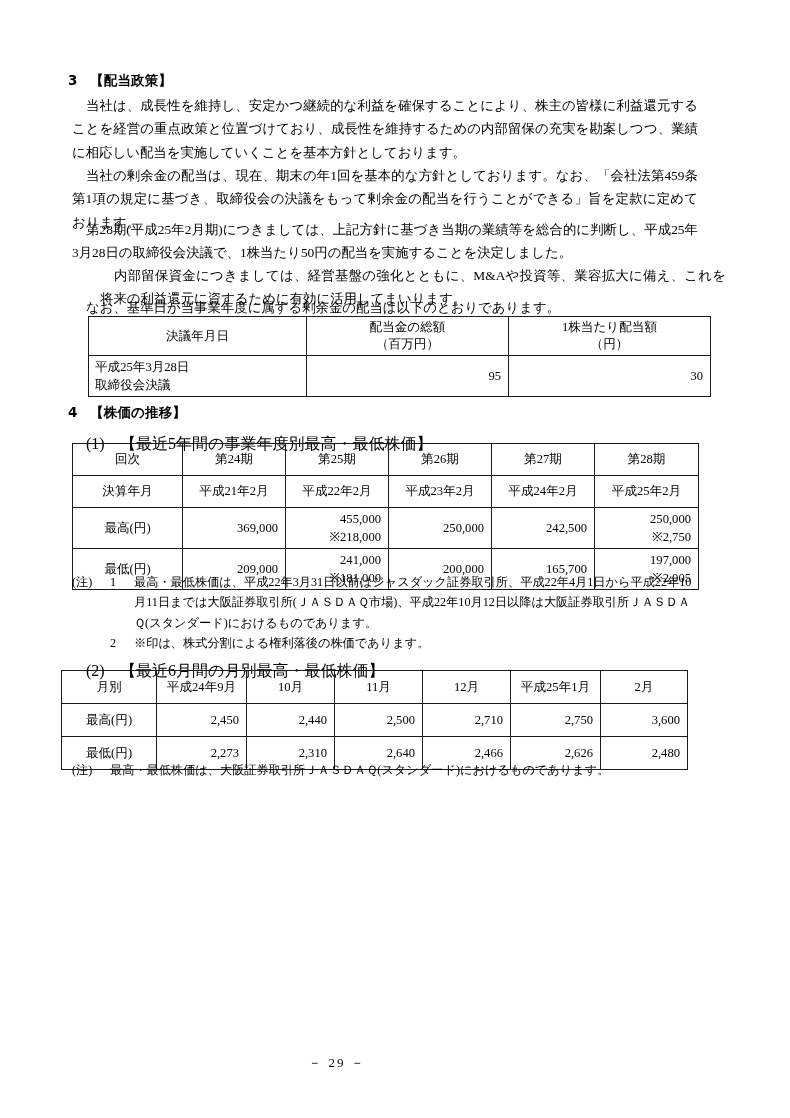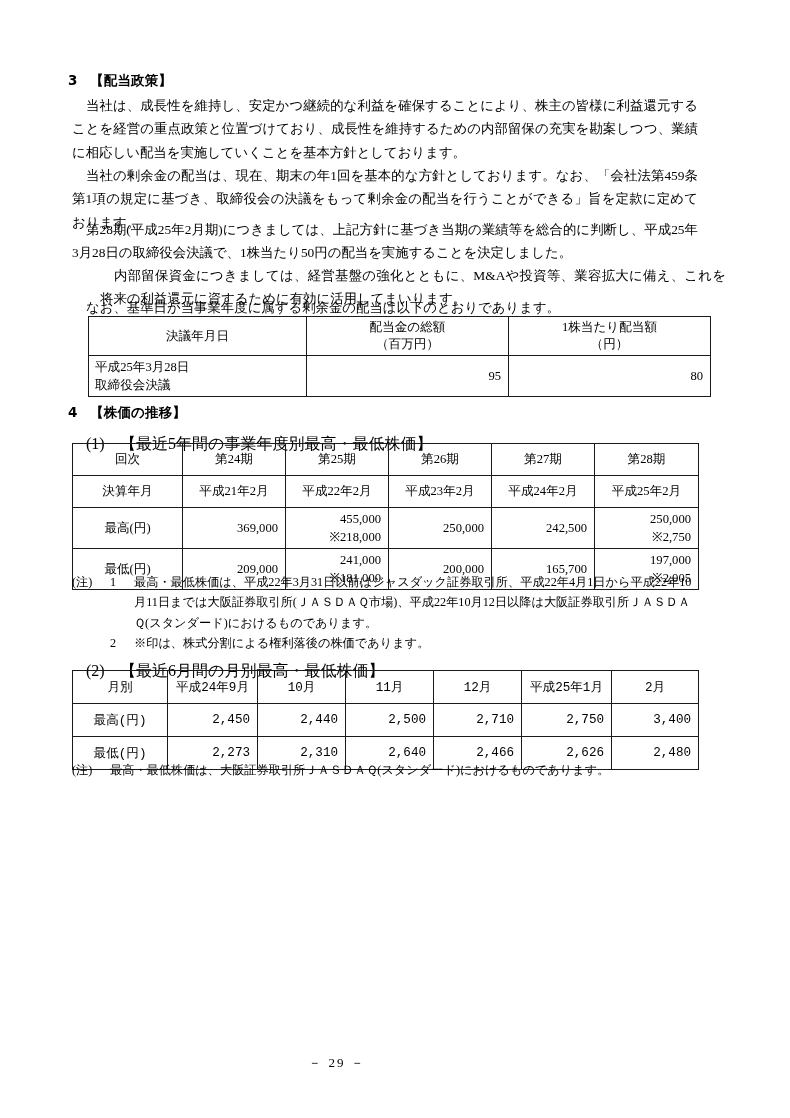--- a/index.html
+++ b/index.html
@@ -93,21 +93,21 @@
   #dividend-table td { height: 22px; }
   #dividend-table .hdr-cell { height: 38px; line-height: 17px; }
   #dividend-table .date-cell { height: 40px; line-height: 18px; padding-left: 6px; }
 
   
   #fiveyear-table { left: 72px; top: 443px; width: 626px; }
   #fiveyear-table td { height: 31px; }
   #fiveyear-table td.two-line { height: 40px; line-height: 18px; }
 
   
-  #monthly-table { left: 72px; top: 670px; width: 626px; font-family: Liberation Mono, monospace; }
+  #monthly-table { left: 61px; top: 670px; width: 626px; }
   #monthly-table td { height: 32px; }
 
   
   .note-block {
     position: absolute;
     font-size: 12.2px;
     line-height: 20.4px;
   }
   .note-row {
     display: flex;
@@ -179,21 +179,21 @@
           <div>1株当たり配当額</div>
           <div>（円）</div>
         </td>
       </tr>
       <tr>
         <td class="c-left date-cell">
           <div>平成25年3月28日</div>
           <div>取締役会決議</div>
         </td>
         <td class="c-right date-cell">95</td>
-        <td class="c-right date-cell">80</td>
+        <td class="c-right date-cell">30</td>
       </tr>
     </tbody>
   </table>
 
   <div class="section-heading" style="left:68px; top:404px;">
     <span class="num">4</span><span>【株価の推移】</span>
   </div>
 
   <div class="sub-heading" style="left:86px; top:426px;">
     <span class="idx">(1)</span><span>【最近5年間の事業年度別最高・最低株価】</span>
@@ -311,21 +311,21 @@
         <td class="c-center">平成25年1月</td>
         <td class="c-center">2月</td>
       </tr>
       <tr>
         <td class="c-center">最高(円)</td>
         <td class="c-right">2,450</td>
         <td class="c-right">2,440</td>
         <td class="c-right">2,500</td>
         <td class="c-right">2,710</td>
         <td class="c-right">2,750</td>
-        <td class="c-right">3,400</td>
+        <td class="c-right">3,600</td>
       </tr>
       <tr>
         <td class="c-center">最低(円)</td>
         <td class="c-right">2,273</td>
         <td class="c-right">2,310</td>
         <td class="c-right">2,640</td>
         <td class="c-right">2,466</td>
         <td class="c-right">2,626</td>
         <td class="c-right">2,480</td>
       </tr>

